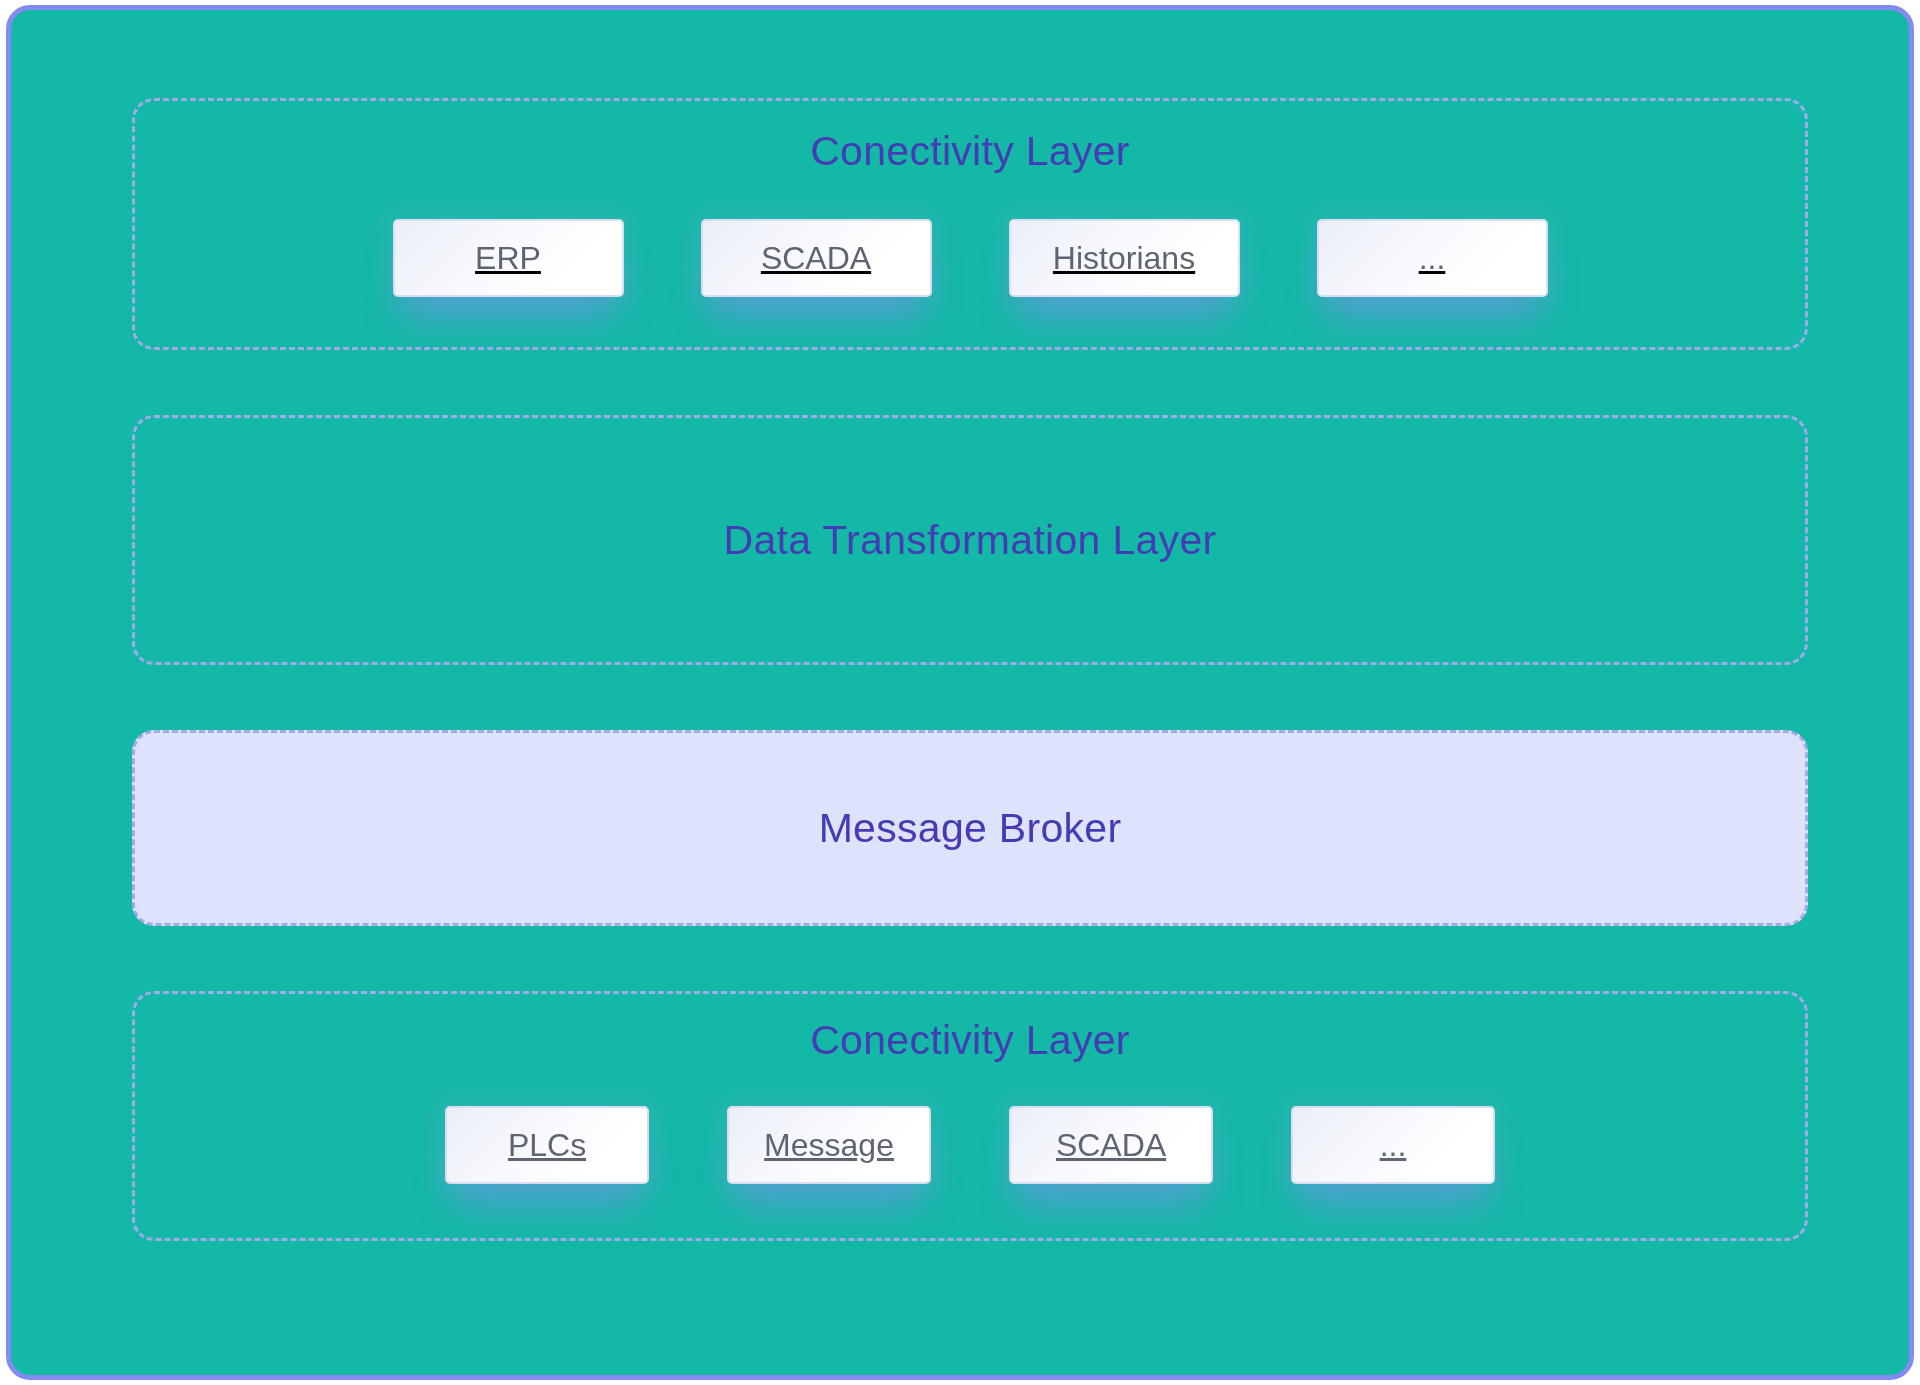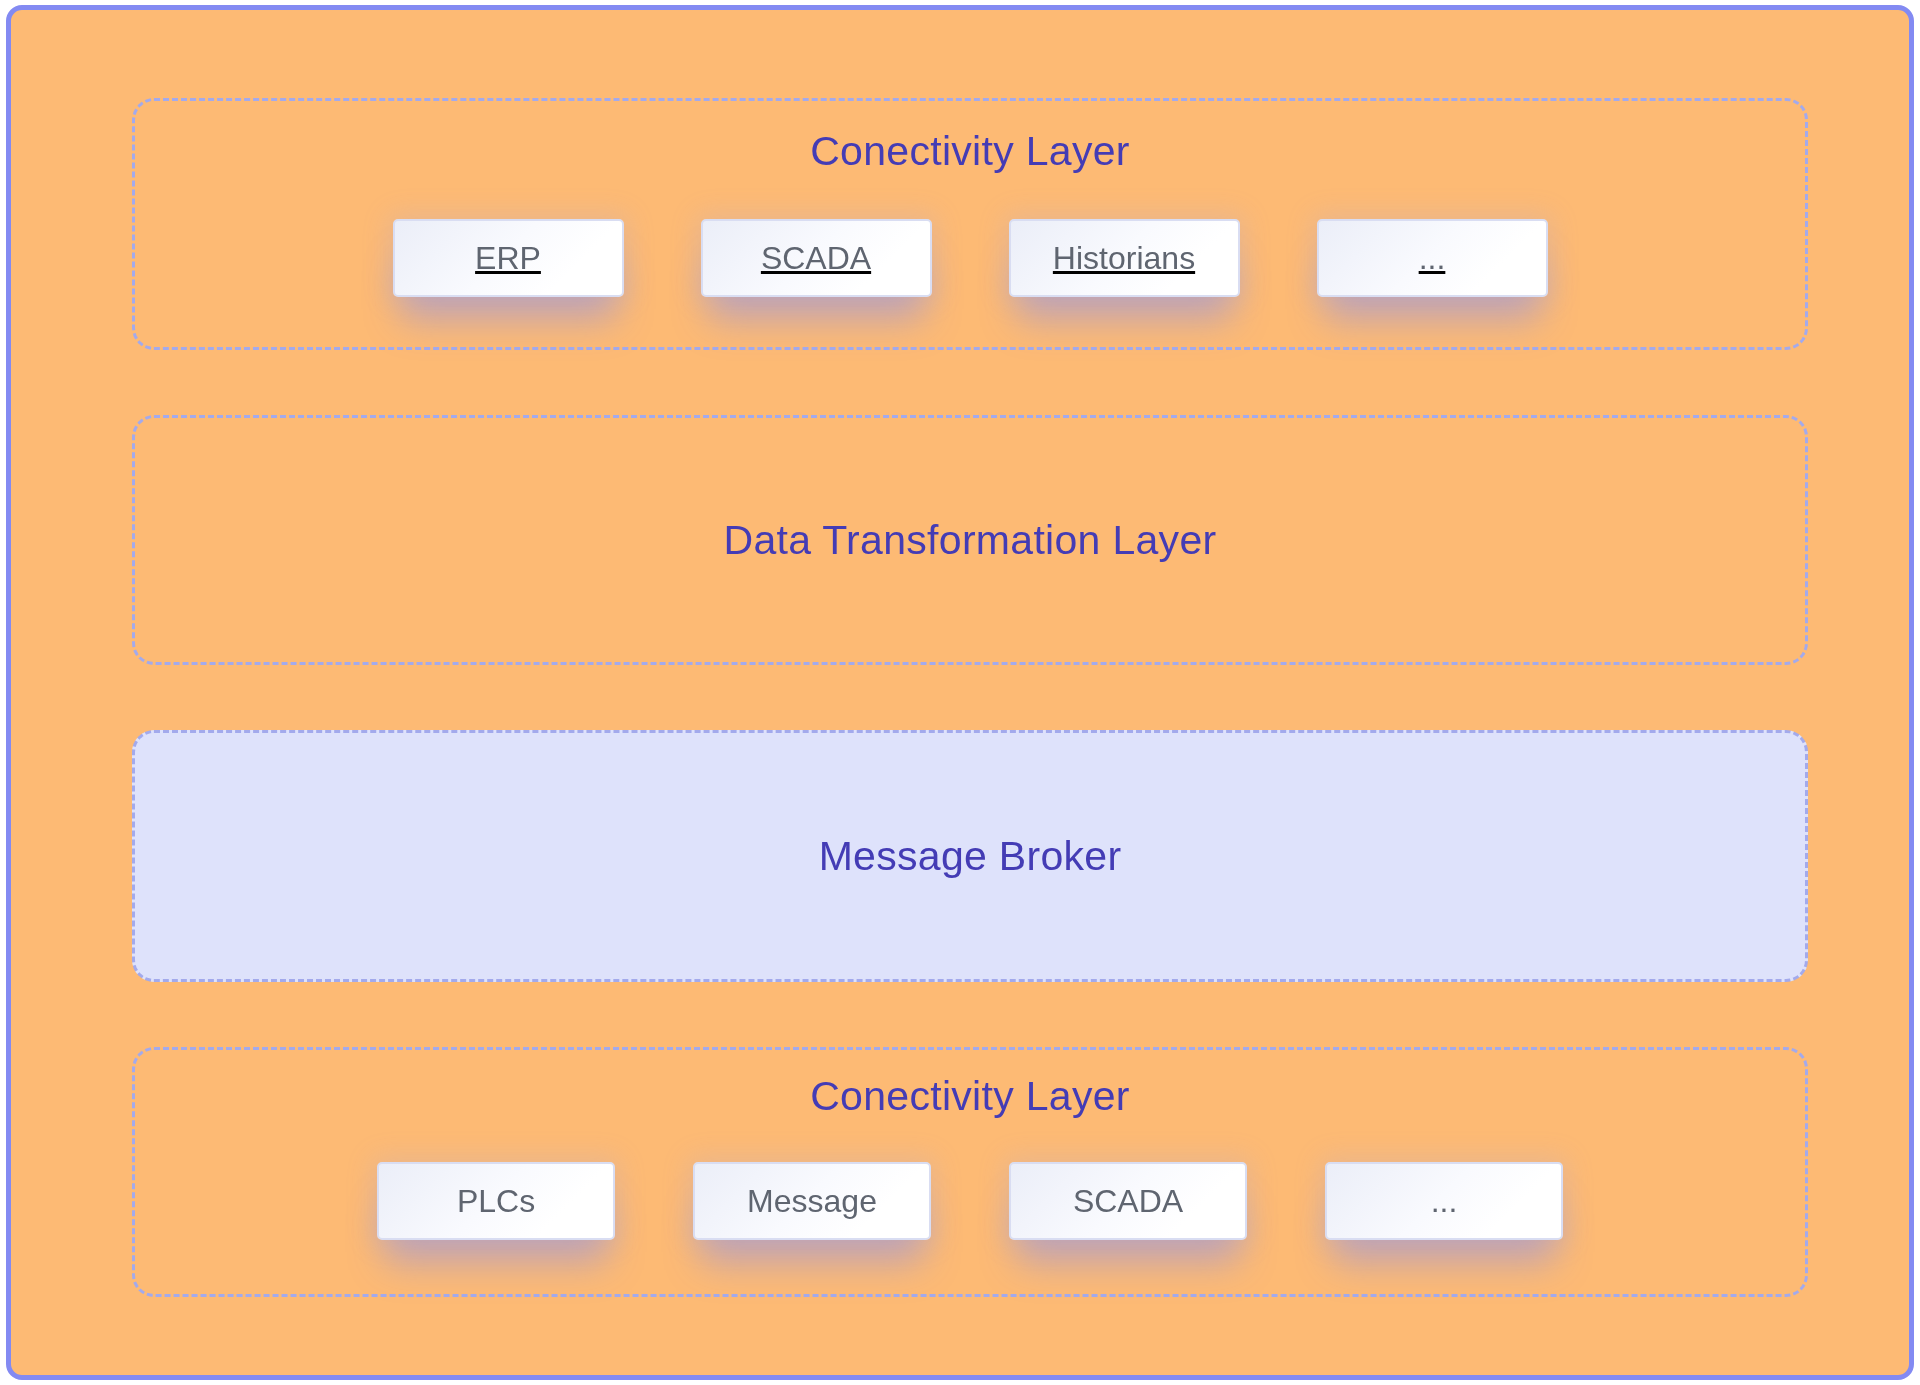--- a/index.html
+++ b/index.html
@@ -17,22 +17,22 @@
     width:1920px;height:1385px;
     background:#ffffff;
     font-family:"Liberation Sans", sans-serif;
     position:relative;
     overflow:hidden;
   }
   .frame{
     position:absolute;
     left:6px;top:5px;right:6px;bottom:5px;
     border:5px solid var(--outer-border);
-    border-radius:16px;
-    background:#fdba74;
+    border-radius:24px;
+    background:#14b8a6;
   }
   .stack{
     position:absolute;
     left:121px;            
     top:88px;              
     width:1676px;
   }
   .layer{
     border:3px dashed var(--dashed-border);
     border-radius:22px;
@@ -63,28 +63,28 @@
     display:flex;align-items:center;justify-content:center;
     font-size:32px;
     color:var(--chip-text);
     border:2px solid var(--chip-border);
     border-radius:5px;
     background:linear-gradient(135deg,#ebeef8 0%,#f9fafe 48%,#ffffff 75%);
     box-shadow:
       0 32px 36px -8px var(--chip-shadow),
       0 0 26px 6px rgba(154,164,246,0.18);
   }
-  #layer-connectivity-bottom .chip{width:238px;}
+  #layer-connectivity-bottom .chip{width:204px;text-decoration:underline;}
   
   .layer.centered{
     height:250px;
     display:flex;align-items:center;justify-content:center;
   }
   #layer-message-broker{
-    height:252px;
+    height:196px;
     background:var(--broker-fill);
   }
 </style>
 </head>
 <body>
 
 <div class="frame">
   <div class="stack">
 
     <section class="layer with-chips" id="layer-connectivity-top">

